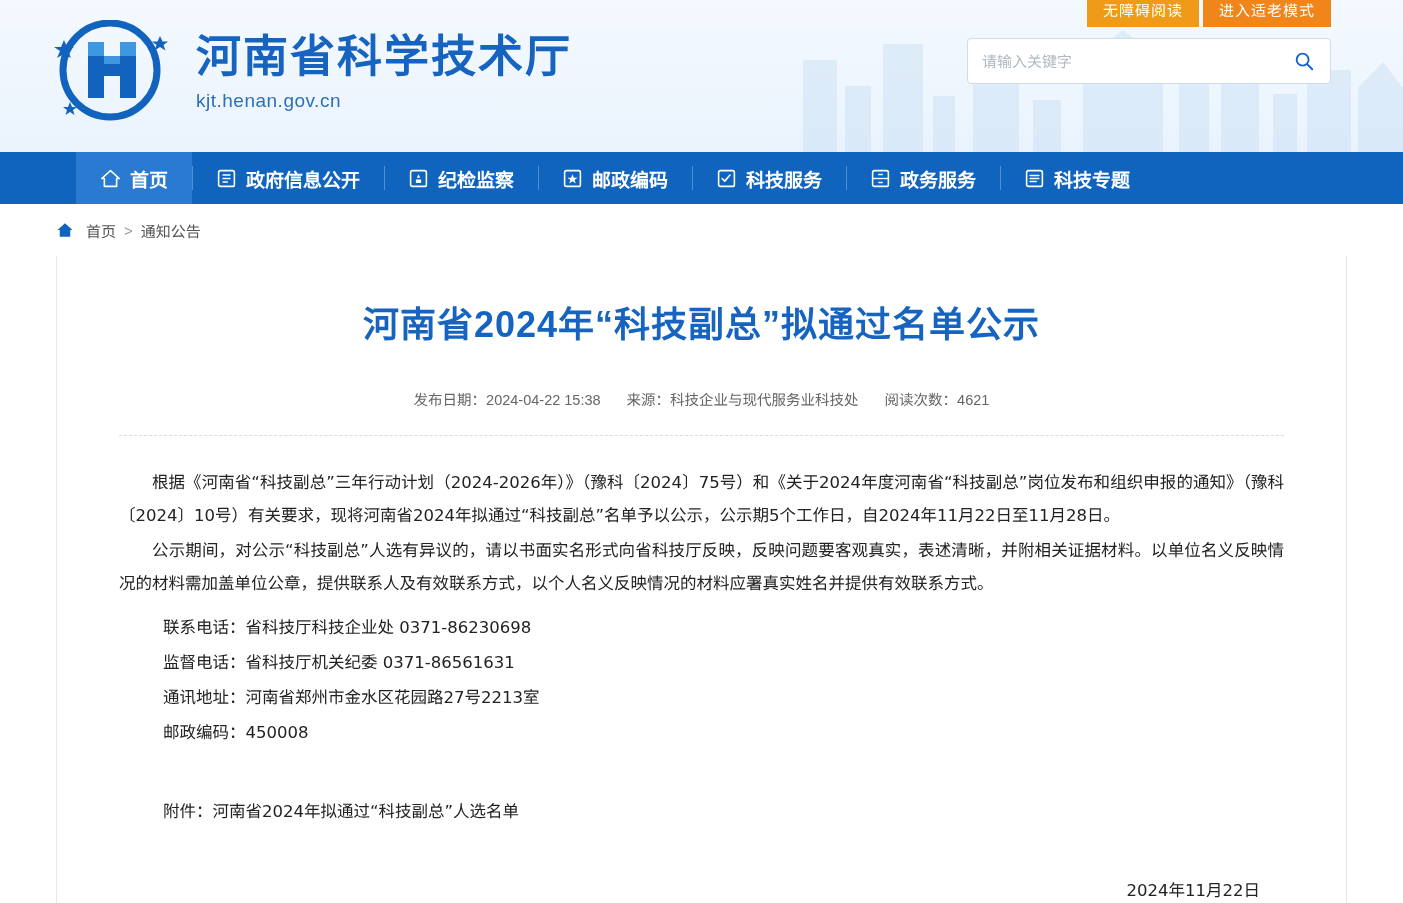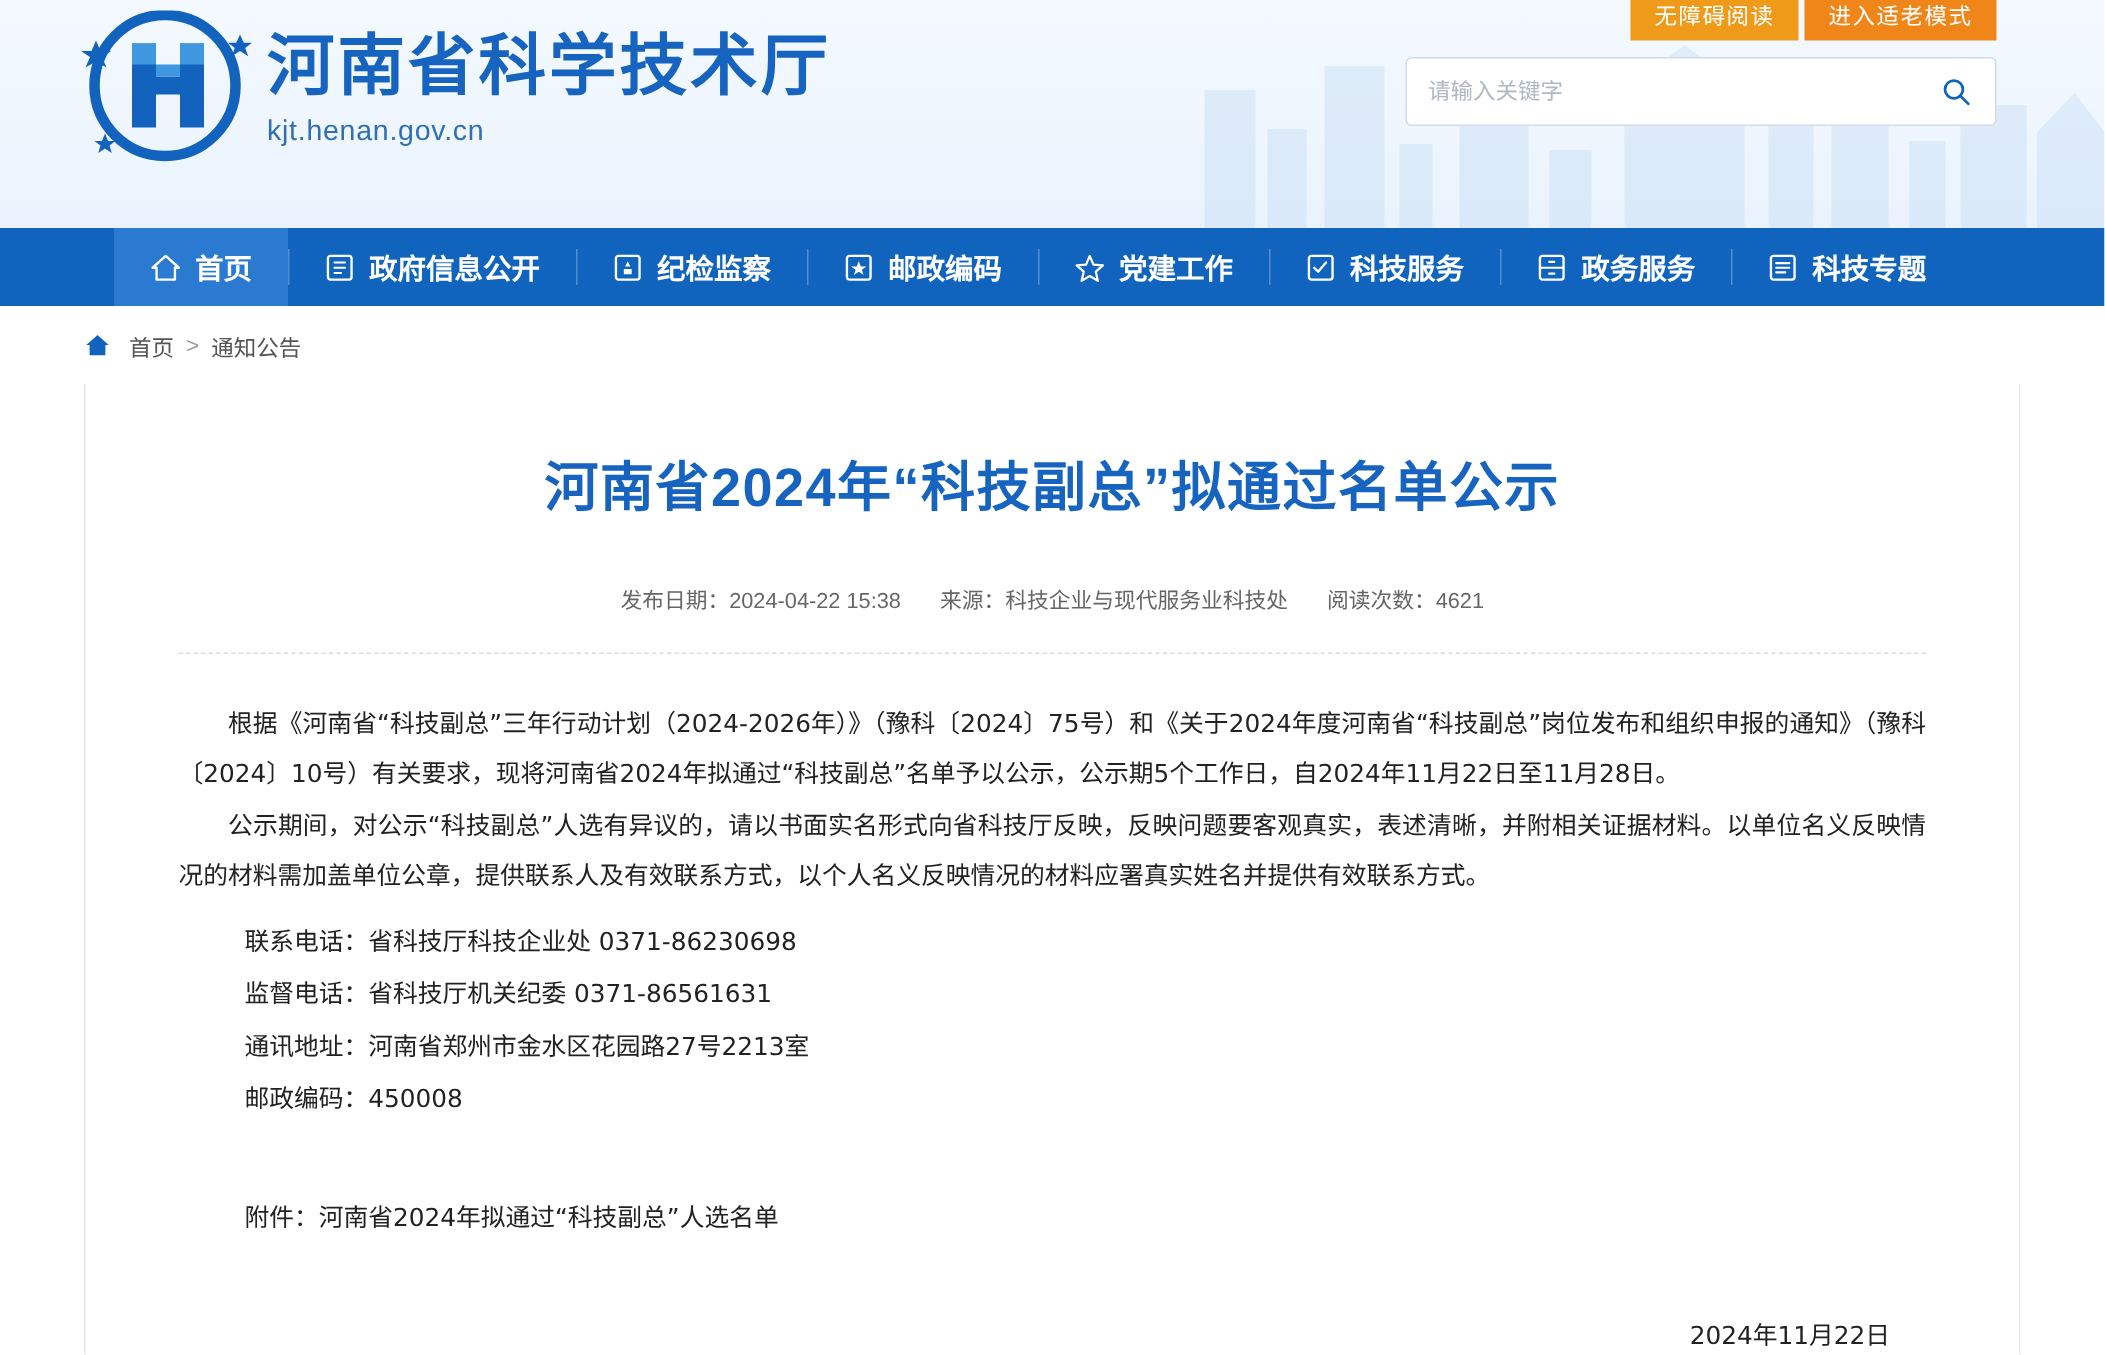--- a/index.html
+++ b/index.html
@@ -16,22 +16,22 @@
     position: relative;
     height: 152px;
     background: linear-gradient(180deg,#f4f9ff 0%, #eaf3fd 100%);
     overflow: hidden;
   }
   .banner-deco {
     position: absolute; right: 0; top: 0; height: 152px; width: 620px;
     opacity: .35;
   }
   .logo-wrap {
-    position: absolute; left: 48px; top: 7px;
-    display: flex; align-items: center; 
+    position: absolute; left: 48px; top: 20px;
+    display: flex; align-items: center; gap: 18px;
   }
   .logo-mark { width: 130px; height: 104px; flex: none; }
   .logo-text { display: flex; flex-direction: column; justify-content: center; }
   .logo-title {
     font-size: 45px; font-weight: bold; letter-spacing: 2px;
     color: #1664c0; line-height: 1.1; white-space: nowrap;
     font-family: "DejaVu Sans", "Liberation Sans", sans-serif;
   }
   .logo-sub {
     font-size: 19px; color: #2f6fb5; margin-top: 8px; letter-spacing: .5px;
@@ -45,21 +45,21 @@
   .access-btn {
     background: #f09a1a; color: #fff; font-size: 15px;
     padding: 7px 16px; border: none; cursor: pointer;
     letter-spacing: 1px;
   }
   .access-btn.alt { background: #f0861a; }
 
   
   .search-box {
     position: absolute; right: 72px; top: 38px;
-    width: 394px; height: 46px;
+    width: 364px; height: 46px;
     background: #fff; border: 1px solid #cfdcea; border-radius: 4px;
     display: flex; align-items: center;
   }
   .search-input {
     flex: 1; border: none; outline: none; height: 100%;
     padding: 0 14px; font-size: 15px; color: #333;
     background: transparent;
     font-family: "Liberation Sans", sans-serif;
   }
   .search-input::placeholder { color: #b0b8c2; }
@@ -204,26 +204,20 @@
   </div>
 
   <div class="nav-item">
     <svg class="nav-ico" viewBox="0 0 24 24">
       <rect x="3" y="3" width="18" height="18" rx="2" fill="none" stroke="#fff" stroke-width="1.8"></rect>
       <polygon points="12,7 13.6,11 17.8,11 14.4,13.6 15.7,17.6 12,15.1 8.3,17.6 9.6,13.6 6.2,11 10.4,11" fill="#fff"></polygon>
     </svg>
     <span>邮政编码</span>
   </div>
 
-  <div class="nav-item">
-    <svg class="nav-ico" viewBox="0 0 24 24">
-      <polygon points="12,3 14.8,9.6 22,10.2 16.6,15 18.2,22 12,18.3 5.8,22 7.4,15 2,10.2 9.2,9.6" fill="none" stroke="#fff" stroke-width="1.7" stroke-linejoin="round"></polygon>
-    </svg>
-    <span>党建工作</span>
-  </div>
 
   <div class="nav-item">
     <svg class="nav-ico" viewBox="0 0 24 24">
       <rect x="3" y="3" width="18" height="18" rx="2" fill="none" stroke="#fff" stroke-width="1.8"></rect>
       <path d="M7 12 l3 3 l6 -7" fill="none" stroke="#fff" stroke-width="1.8" stroke-linecap="round" stroke-linejoin="round"></path>
     </svg>
     <span>科技服务</span>
   </div>
 
   <div class="nav-item">

